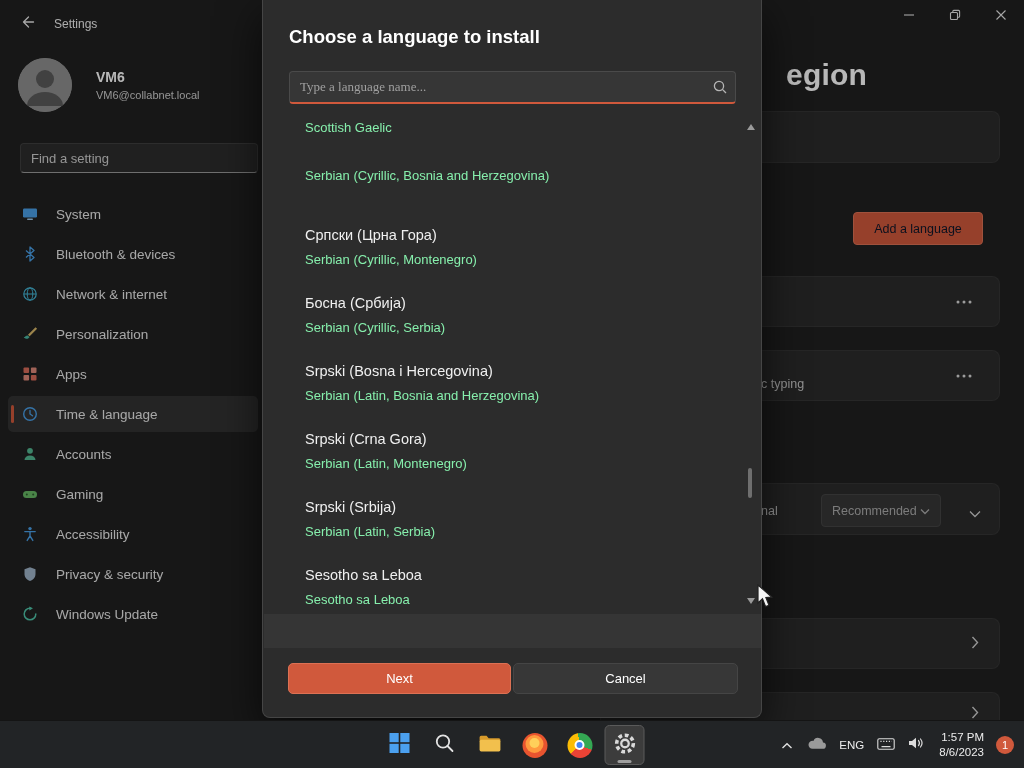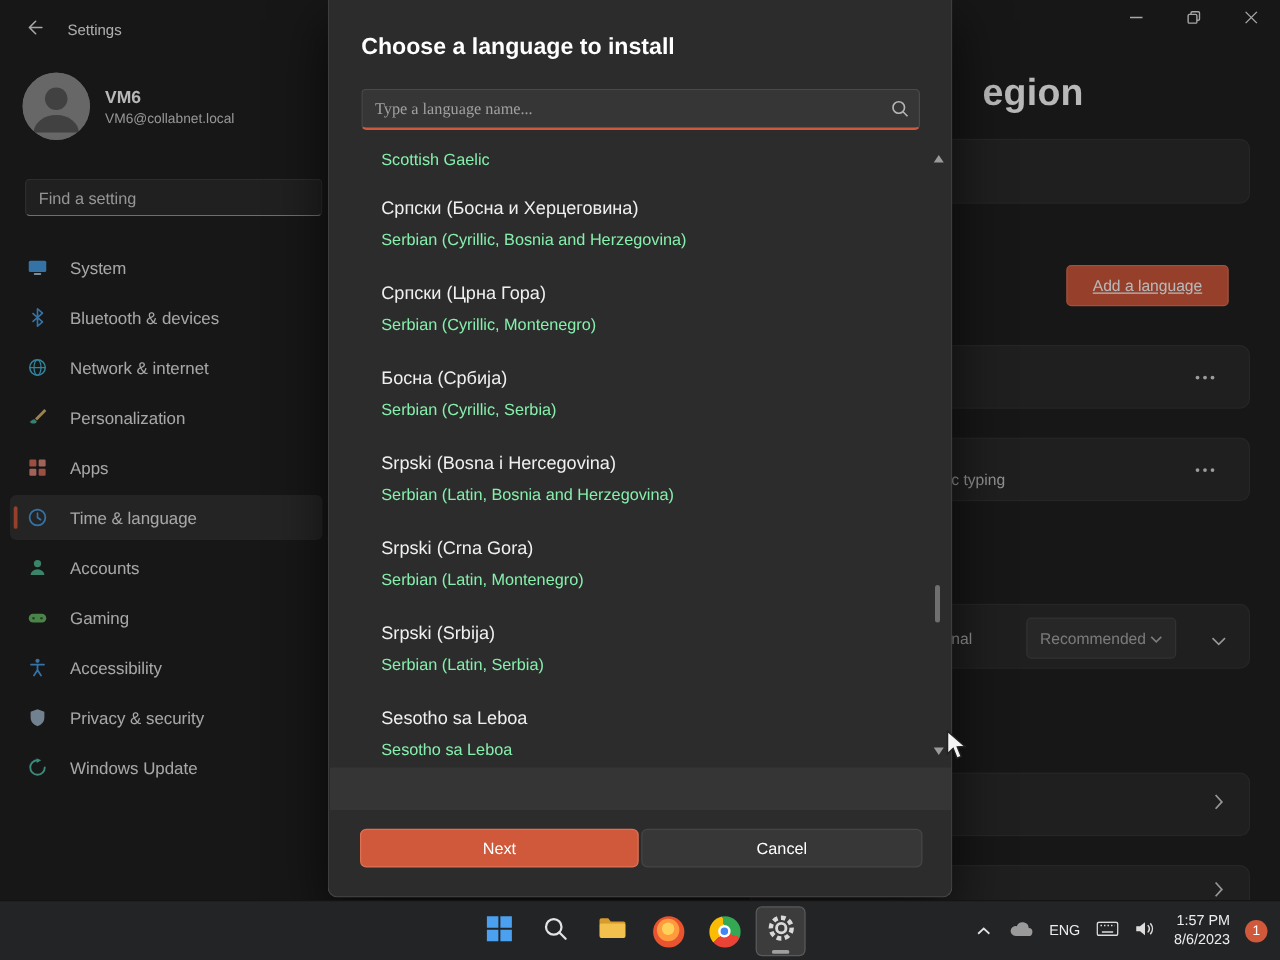--- a/index.html
+++ b/index.html
@@ -10,41 +10,41 @@
   
   .settings-window { position:absolute; left:0; top:0; width:1024px; height:720px; background:#202020; overflow:hidden; z-index:1; }
 
   .titlebar { position:absolute; left:0; top:0; width:100%; height:48px; }
   .back-btn { position:absolute; left:12px; top:10px; width:30px; height:28px; display:grid; place-items:center; border-radius:4px; }
   .win-title { position:absolute; left:54px; top:17px; font-size:12px; color:#f0f0f0; }
   .win-controls { position:absolute; right:0; top:0; display:flex; }
   .win-controls .wbtn { width:46px; height:32px; display:grid; place-items:center; }
 
   .sidebar { position:absolute; left:0; top:48px; width:262px; bottom:0; }
-  .profile { position:absolute; left:18px; top:10px; display:flex; align-items:center; gap:12px; }
+  .profile { position:absolute; left:18px; top:10px; display:flex; align-items:center; gap:24px; }
   .avatar { width:54px; height:54px; border-radius:50%; background:#8d8d8d; display:grid; place-items:center; overflow:hidden; }
   .profile-name { font-size:14px; font-weight:700; color:#fff; }
   .profile-email { font-size:11px; color:#cfcfcf; margin-top:4px; }
   .find-setting { position:absolute; left:20px; top:95px; width:238px; height:30px; background:#2d2d2d; border:1px solid #3f3f3f; border-bottom:1px solid #9a9a9a; border-radius:4px; color:#e8e8e8; font-size:13px; padding:0 10px; font-family:inherit; }
   .find-setting::placeholder { color:#cfcfcf; }
 
   .nav { position:absolute; left:8px; top:148px; width:250px; }
   .nav-item { position:relative; height:36px; margin-bottom:4px; border-radius:5px; display:flex; align-items:center; gap:18px; padding-left:14px; font-size:13.5px; color:#e8e8e8; cursor:default; }
   .nav-item .icon { width:16px; height:16px; display:grid; place-items:center; }
   .nav-item.selected { background:#333333; }
   .nav-item.selected::before { content:""; position:absolute; left:3px; top:9px; width:3px; height:18px; border-radius:2px; background:#d0593c; }
 
   
   .main { position:absolute; left:262px; top:48px; right:0; bottom:0; }
   .page-title { position:absolute; left:501px; top:10px; font-size:30px; font-weight:700; color:#fff; letter-spacing:.2px;padding-left:23px; }
   .card { position:absolute; left:338px; width:400px; background:#2b2b2b; border:1px solid rgba(255,255,255,.05); border-radius:8px; }
   .card-a { top:63px; height:52px; }
   .add-language { position:absolute; left:591px; top:164px; width:130px; height:33px; font-size:12.5px; font-family:inherit; cursor:pointer; }
   .btn-accent { background:#d0593c; border:1px solid #dd7154; border-radius:4px; }
-  .add-language { color:#ffffff;text-decoration:underline; }
+  .add-language { color:#0f172a; }
   .card-b { top:228px; height:51px; }
   .card-c { top:302px; height:51px; }
   .card-d { top:435px; height:52px; }
   .card-e { top:570px; height:51px; }
   .card-f { top:644px; height:44px; }
   .more-dots { position:absolute; right:22px; top:50%; transform:translateY(-50%); width:26px; height:22px; display:grid; place-items:center; border-radius:4px; }
   .partial-text { position:absolute; left:160px; font-size:12.5px; color:#c9c9c9; }
   .card-c .partial-text { top:26px; }
   .card-d .partial-text { top:20px; }
   .dropdown { position:absolute; left:220px; top:10px; width:120px; height:33px; background:#373737; border:1px solid #454545; border-radius:4px; display:flex; align-items:center; justify-content:space-between; padding:0 10px; font-size:12.5px; color:#ababab; }
@@ -318,21 +318,20 @@
             <path d="M10.4 10.4 L14 14" stroke="#b5b5b5" stroke-width="1.3"></path>
           </svg>
       </span>
     </div>
 
     <div class="lang-list">
       <div class="lang-item partial">
         <div class="lang-secondary">Scottish Gaelic</div>
       </div>
       <div class="lang-item">
-        <div class="lang-primary">Српски (Босна и Херцеговина)</div>
         <div class="lang-secondary">Serbian (Cyrillic, Bosnia and Herzegovina)</div>
       </div>
       <div class="lang-item">
         <div class="lang-primary">Српски (Црна Гора)</div>
         <div class="lang-secondary">Serbian (Cyrillic, Montenegro)</div>
       </div>
       <div class="lang-item">
         <div class="lang-primary">Босна (Србија)</div>
         <div class="lang-secondary">Serbian (Cyrillic, Serbia)</div>
       </div>

